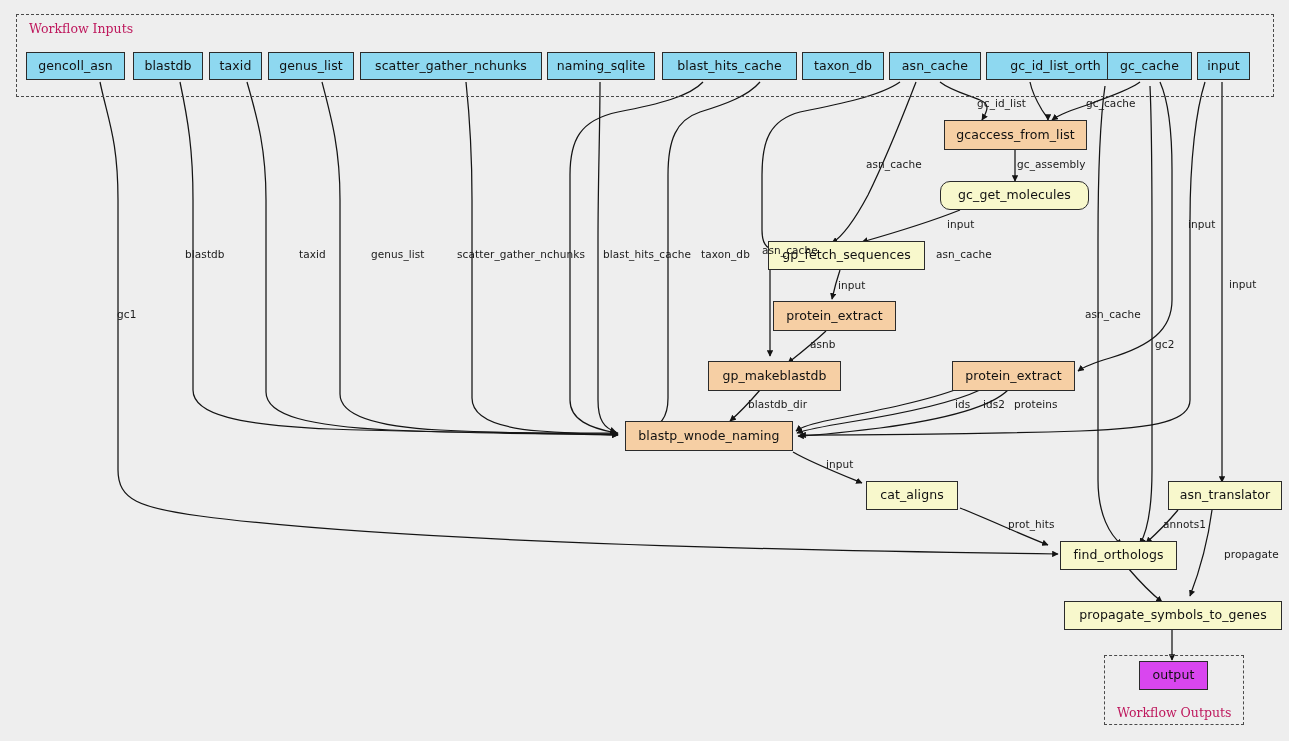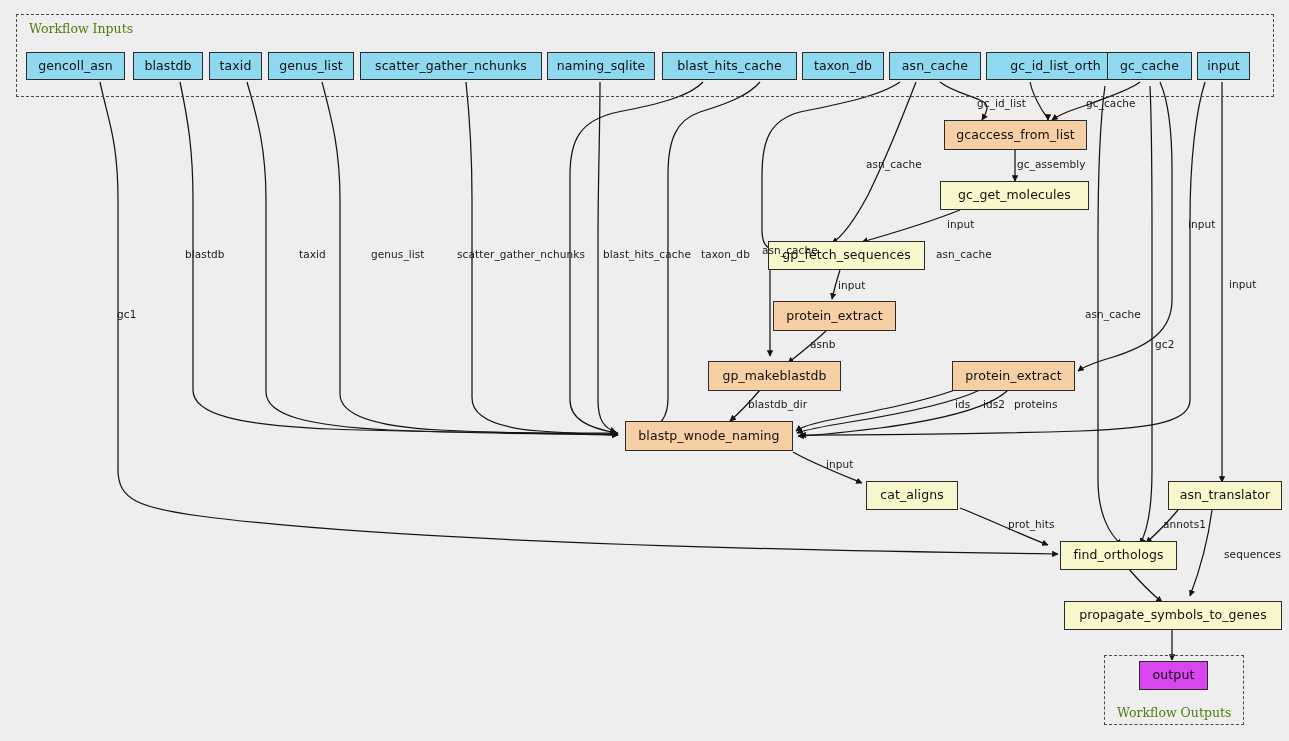--- a/index.html
+++ b/index.html
@@ -46,21 +46,21 @@
   .cluster {
     position: absolute;
     box-sizing: border-box;
     border: 1.6px dashed #4a4a4a;
     background: transparent;
   }
   .cluster-label {
     position: absolute;
     font-family: "DejaVu Serif", serif;
     font-size: 12.5px;
-    color: #4d7c0f;
+    color: #be185d;
     white-space: nowrap;
   }
   .edge-label {
     position: absolute;
     font-size: 10.5px;
     color: #1a1a1a;
     white-space: nowrap;
     letter-spacing: 0.1px;
     line-height: 1;
     text-align: right;
@@ -186,21 +186,21 @@
   <div class="node input-node" style="left:1107px; top:52px; width:85px; height:28px;">
     <span>gc_cache</span>
   </div>
   <div class="node input-node" style="left:1197px; top:52px; width:53px; height:28px;">
     <span>input</span>
   </div>
 
   <div class="node orange-node" style="left:944px; top:120px; width:143px; height:30px;">
     <span>gcaccess_from_list</span>
   </div>
-  <div class="node tool-node" style="left:940px; top:181px; width:149px; height:29px;">
+  <div class="node tool-node" style="left:940px; top:181px; width:149px; height:29px;border-radius:10px;">
     <span>gc_get_molecules</span>
   </div>
   <div class="node tool-node" style="left:768px; top:241px; width:157px; height:29px;">
     <span>gp_fetch_sequences</span>
   </div>
   <div class="node orange-node" style="left:773px; top:301px; width:123px; height:30px;">
     <span>protein_extract</span>
   </div>
   <div class="node orange-node" style="left:708px; top:361px; width:133px; height:30px;">
     <span>gp_makeblastdb</span>
@@ -248,16 +248,16 @@
   <div class="edge-label" style="left:457px; top:249px;">scatter_gather_nchunks</div>
   <div class="edge-label" style="left:603px; top:249px;">blast_hits_cache</div>
   <div class="edge-label" style="left:701px; top:249px;">taxon_db</div>
   <div class="edge-label" style="left:810px; top:339px;">asnb</div>
   <div class="edge-label" style="left:748px; top:399px;">blastdb_dir</div>
   <div class="edge-label" style="left:955px; top:399px;">ids</div>
   <div class="edge-label" style="left:983px; top:399px;">ids2</div>
   <div class="edge-label" style="left:1014px; top:399px;">proteins</div>
   <div class="edge-label" style="left:1008px; top:519px;">prot_hits</div>
   <div class="edge-label" style="left:1163px; top:519px;">annots1</div>
-  <div class="edge-label" style="left:1224px; top:549px;">sequences</div>
+  <div class="edge-label" style="left:1224px; top:549px;">propagate</div>
   <div class="edge-label" style="left:1152px; top:579px;"></div>
 
 </div>
 
 </body></html>

